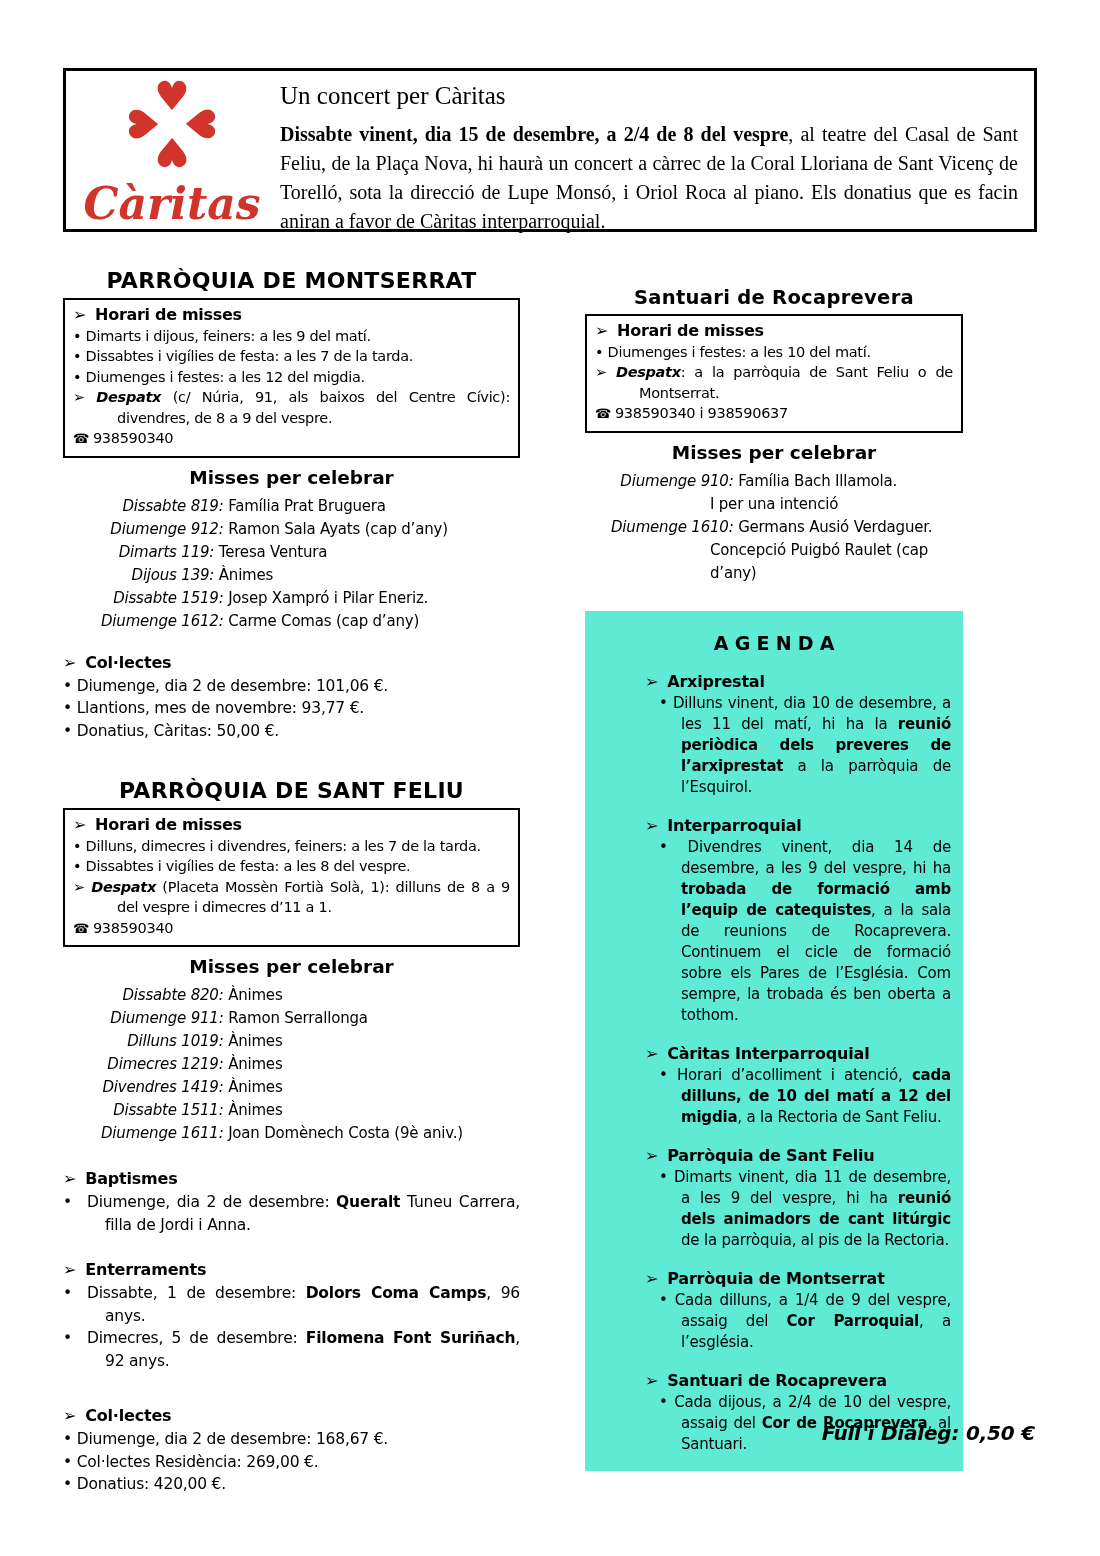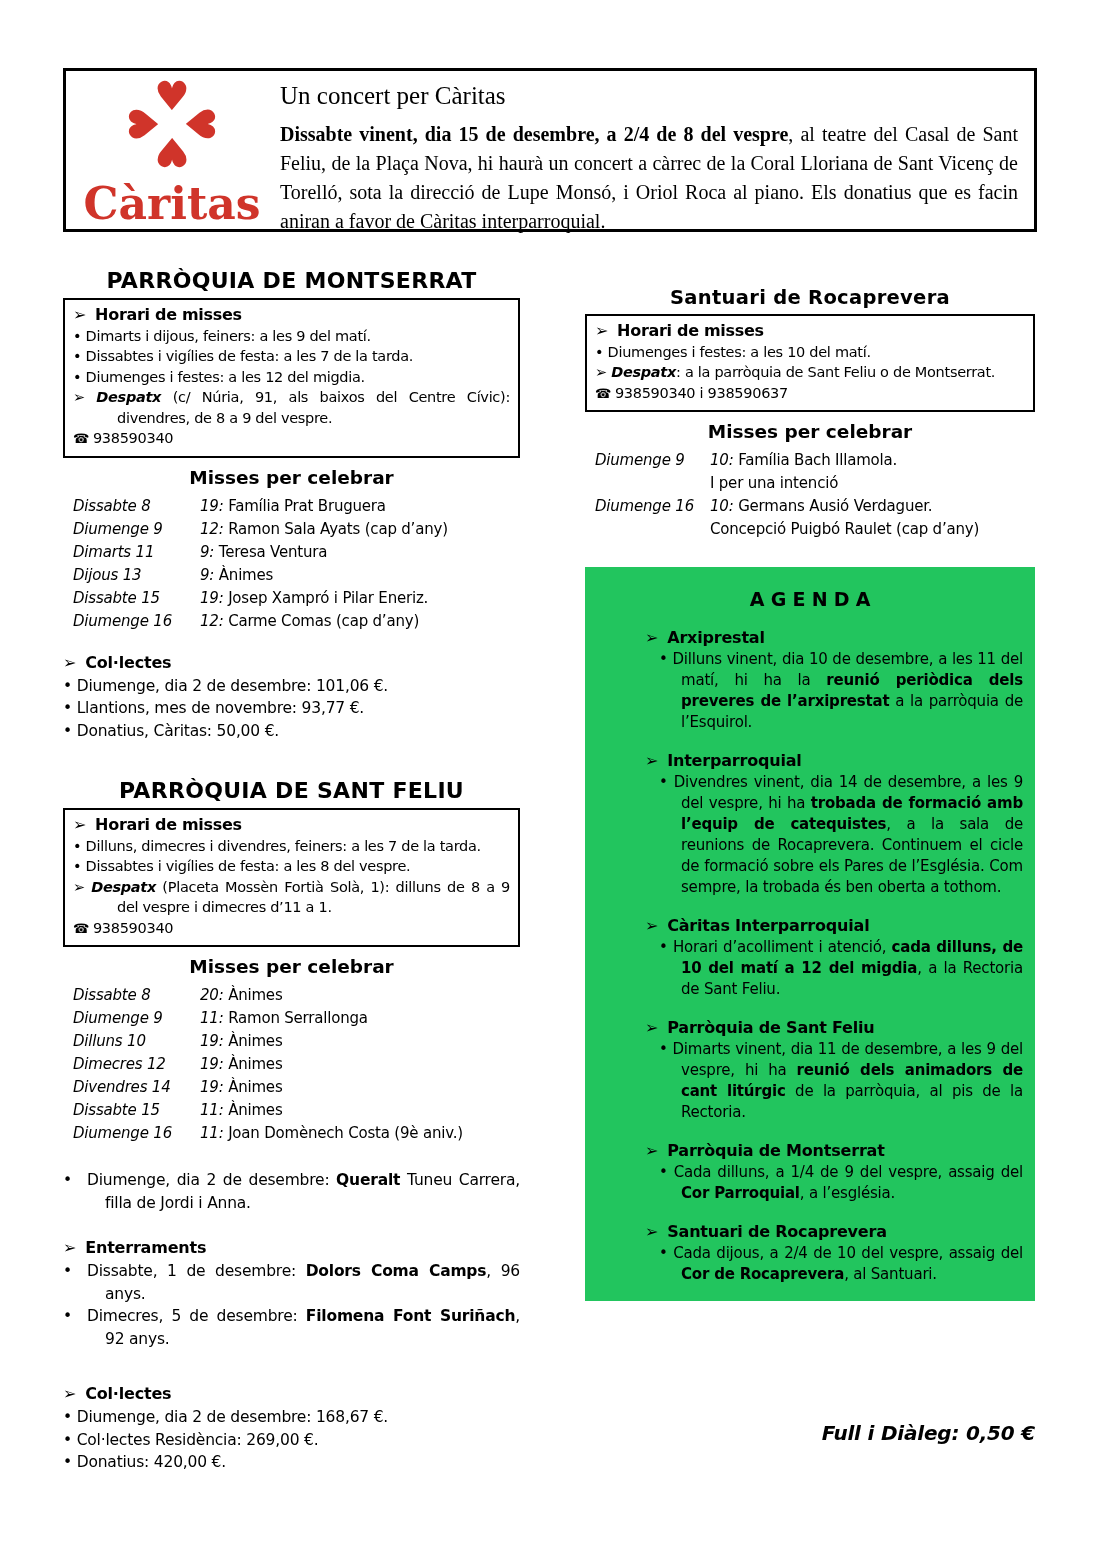--- a/index.html
+++ b/index.html
@@ -13,63 +13,63 @@
     border:3px solid #000;display:flex;background:#fff;
   }
   .logo-wrap{width:212px;display:flex;flex-direction:column;align-items:center;justify-content:center;padding-top:4px;}
   .hearts{position:relative;width:104px;height:104px;}
   .hearts .heart{position:absolute;font-size:40px;line-height:40px;color:#d0342a;width:40px;text-align:center;}
   .heart.h-top{left:32px;top:0;}
   .heart.h-bottom{left:32px;top:56px;transform:rotate(180deg);}
   .heart.h-left{left:4px;top:28px;transform:rotate(270deg);}
   .heart.h-right{left:60px;top:28px;transform:rotate(90deg);}
   .logo-text{
-    font-family:"DejaVu Serif",serif;font-weight:bold;
+    font-family:"DejaVu Serif",serif;font-weight:bold;font-style:italic;
     font-size:44px;line-height:48px;color:#d0342a;margin-top:0;
   }
   .header-content{flex:1;padding:6px 16px 8px 2px;font-family:"Liberation Serif",serif;}
   .header-title{text-align:left;font-size:25px;line-height:34px;margin:2px 0 7px;}
   .lead{font-size:20px;line-height:29px;text-align:justify;margin:0;}
   .lead b{font-weight:bold;}
 
   
   .col-left{position:absolute;left:63px;top:268px;width:457px;}
-  .col-right{position:absolute;left:585px;top:286px;width:450px;}
+  .col-right{position:absolute;left:585px;top:286px;width:378px;}
 
   .parish-title{font-size:22px;font-weight:bold;text-align:center;margin:0 0 5px;letter-spacing:.3px;}
   .sant-title{font-size:19.5px;font-weight:bold;text-align:center;margin:0 0 5px;letter-spacing:.3px;}
 
   .box{border:2px solid #000;padding:5px 8px 6px;font-size:14.5px;line-height:20.5px;letter-spacing:-0.3px;background:#fff;}
   .h-arrow{font-weight:bold;font-size:16px;}
   .h-arrow .icn{font-weight:normal;margin-right:9px;}
   .b-line{padding-left:14px;text-indent:-14px;}
   .despatx-line{text-align:justify;padding-left:44px;text-indent:-44px;}
   .despatx{font-weight:bold;font-style:italic;}
   .phone-line .icn{font-size:13px;margin-right:4px;}
 
   .sub-title{text-align:center;font-weight:bold;font-size:18.5px;margin:9px 0 7px;}
 
   .mrows{margin-left:10px;font-size:15px;letter-spacing:-0.2px;}
   .mrow{display:grid;grid-template-columns:127px 1fr;line-height:23px;}
   .col-right .mrow{grid-template-columns:115px 1fr;}
-  .mday{font-style:italic;}
+  .mday{font-style:italic;text-align:right;}
   .mtime{font-style:italic;}
 
   .sec{margin-top:20px;font-size:15.5px;letter-spacing:-0.2px;}
   .sec .h-arrow{margin-bottom:3px;}
   .c-item{padding-left:15px;text-indent:-15px;line-height:22.5px;}
   .just-item{text-align:justify;padding-left:42px;text-indent:-42px;line-height:22.5px;}
   .just-item .blt{margin-right:15px;}
   .mt36{margin-top:36px;}
   .mt24{margin-top:24px;}
   .mt34{margin-top:34px;}
 
   
   .agenda{
-    margin-top:26px;background:#22c55e;padding:14px 12px 16px;
+    margin-top:26px;background:#5eead4;padding:14px 12px 16px;
     font-size:15px;line-height:21px;letter-spacing:-0.2px;
   }
   .agenda-title{text-align:center;font-weight:bold;font-size:19px;margin:8px 0 6px;}
   .ag-sec{margin-top:17px;margin-left:48px;}
   .ag-sec .h-arrow{margin-bottom:1px;}
   .ag-item{text-align:justify;padding-left:36px;text-indent:-22px;}
   .ag-item b{font-weight:bold;}
 
   .price-note{
     position:absolute;right:65px;top:1421px;font-weight:bold;font-style:italic;
@@ -205,20 +205,21 @@
       </div>
     <div class="mrow">
         <span class="mday">Diumenge 16</span>
         <div class="mdesc">
           <div><i class="mtime">11:</i> <span>Joan Domènech Costa (9è aniv.)</span></div>
         </div>
       </div>
   </div>
 
   <div class="sec mt24">
+    <div class="h-arrow"><span class="icn">➢</span><span>Baptismes</span></div>
     <div class="just-item"><span class="blt">•</span><span>Diumenge, dia 2 de desembre: </span><b>Queralt</b><span> Tuneu Carrera, filla de Jordi i Anna.</span></div>
   </div>
 
   <div class="sec mt24">
     <div class="h-arrow"><span class="icn">➢</span><span>Enterraments</span></div>
     <div class="just-item"><span class="blt">•</span><span>Dissabte, 1 de desembre: </span><b>Dolors Coma Camps</b><span>, 96 anys.</span></div>
     <div class="just-item"><span class="blt">•</span><span>Dimecres, 5 de desembre: </span><b>Filomena Font Suriñach</b><span>, 92 anys.</span></div>
   </div>
 
   <div class="sec mt34">

